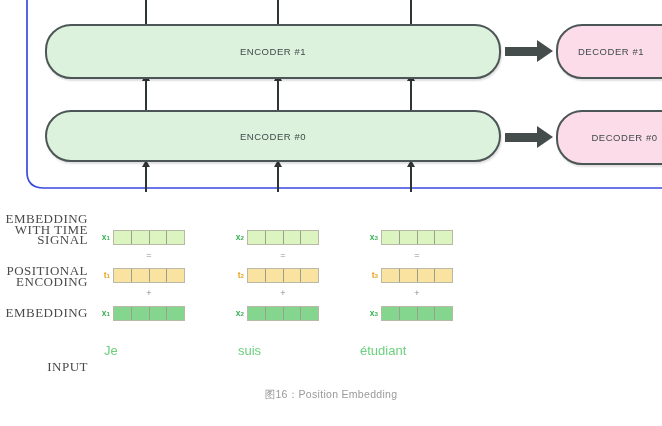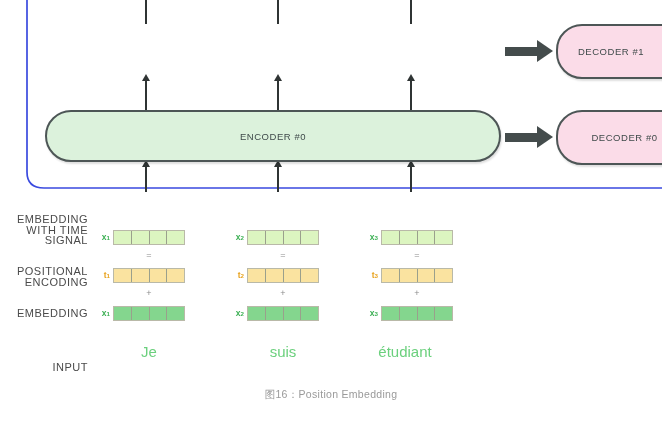--- a/index.html
+++ b/index.html
@@ -108,25 +108,26 @@
     position: absolute;
     left: 0;
     top: 200px;
     width: 662px;
     height: 185px;
   }
 
   .row-label {
     position: absolute;
     text-align: right;
-    font-size: 11px;
+    font-size: 13px;
     letter-spacing: 0.5px;
     line-height: 10.5px;
     color: #4a4a4a;
     white-space: pre-line;
+    font-family: Liberation Serif, serif;
   }
   #label-embedding-time { left: 0;  top: 14px; width: 88px; }
   #label-positional     { left: 0;  top: 66px; width: 88px; }
   #label-embeddings     { left: 0;  top: 108px; width: 88px; }
   #label-input          { left: 0;  top: 162px; width: 88px; }
 
   .vec-label {
     position: absolute;
     font-size: 8.5px;
     font-weight: bold;
@@ -159,24 +160,23 @@
   .op {
     position: absolute;
     font-size: 9px;
     color: #8d8d8d;
     width: 72px;
     text-align: center;
   }
 
   .input-word {
     position: absolute;
-    font-size: 15px;
+    font-size: 13px;
     color: #6bd07d;
     width: 90px;
-    text-align: center;
   }
 
   
   #caption {
     position: absolute;
     left: 0;
     top: 388px;
     width: 662px;
     text-align: center;
     font-size: 10.5px;
@@ -200,20 +200,23 @@
     <div class="thin-arrow no-head" style="left:410px; top:0px; height:24px;"></div>
 
     <div class="thin-arrow" style="left:145px; top:80px; height:30px;"></div>
     <div class="thin-arrow" style="left:277px; top:80px; height:30px;"></div>
     <div class="thin-arrow" style="left:410px; top:80px; height:30px;"></div>
 
     <div class="thin-arrow" style="left:145px; top:166px; height:26px;"></div>
     <div class="thin-arrow" style="left:277px; top:166px; height:26px;"></div>
     <div class="thin-arrow" style="left:410px; top:166px; height:26px;"></div>
 
+    <div id="encoder-1" class="stack-box encoder-box">
+      <span>ENCODER #1</span>
+    </div>
     <div id="encoder-0" class="stack-box encoder-box">
       <span>ENCODER #0</span>
     </div>
 
     <div id="arrow-enc1-dec1" class="thick-arrow"></div>
     <div id="arrow-enc0-dec0" class="thick-arrow"></div>
 
     <div id="decoder-1" class="stack-box decoder-box">
       <span style="margin-right:50px;">DECODER #1</span>
     </div>

